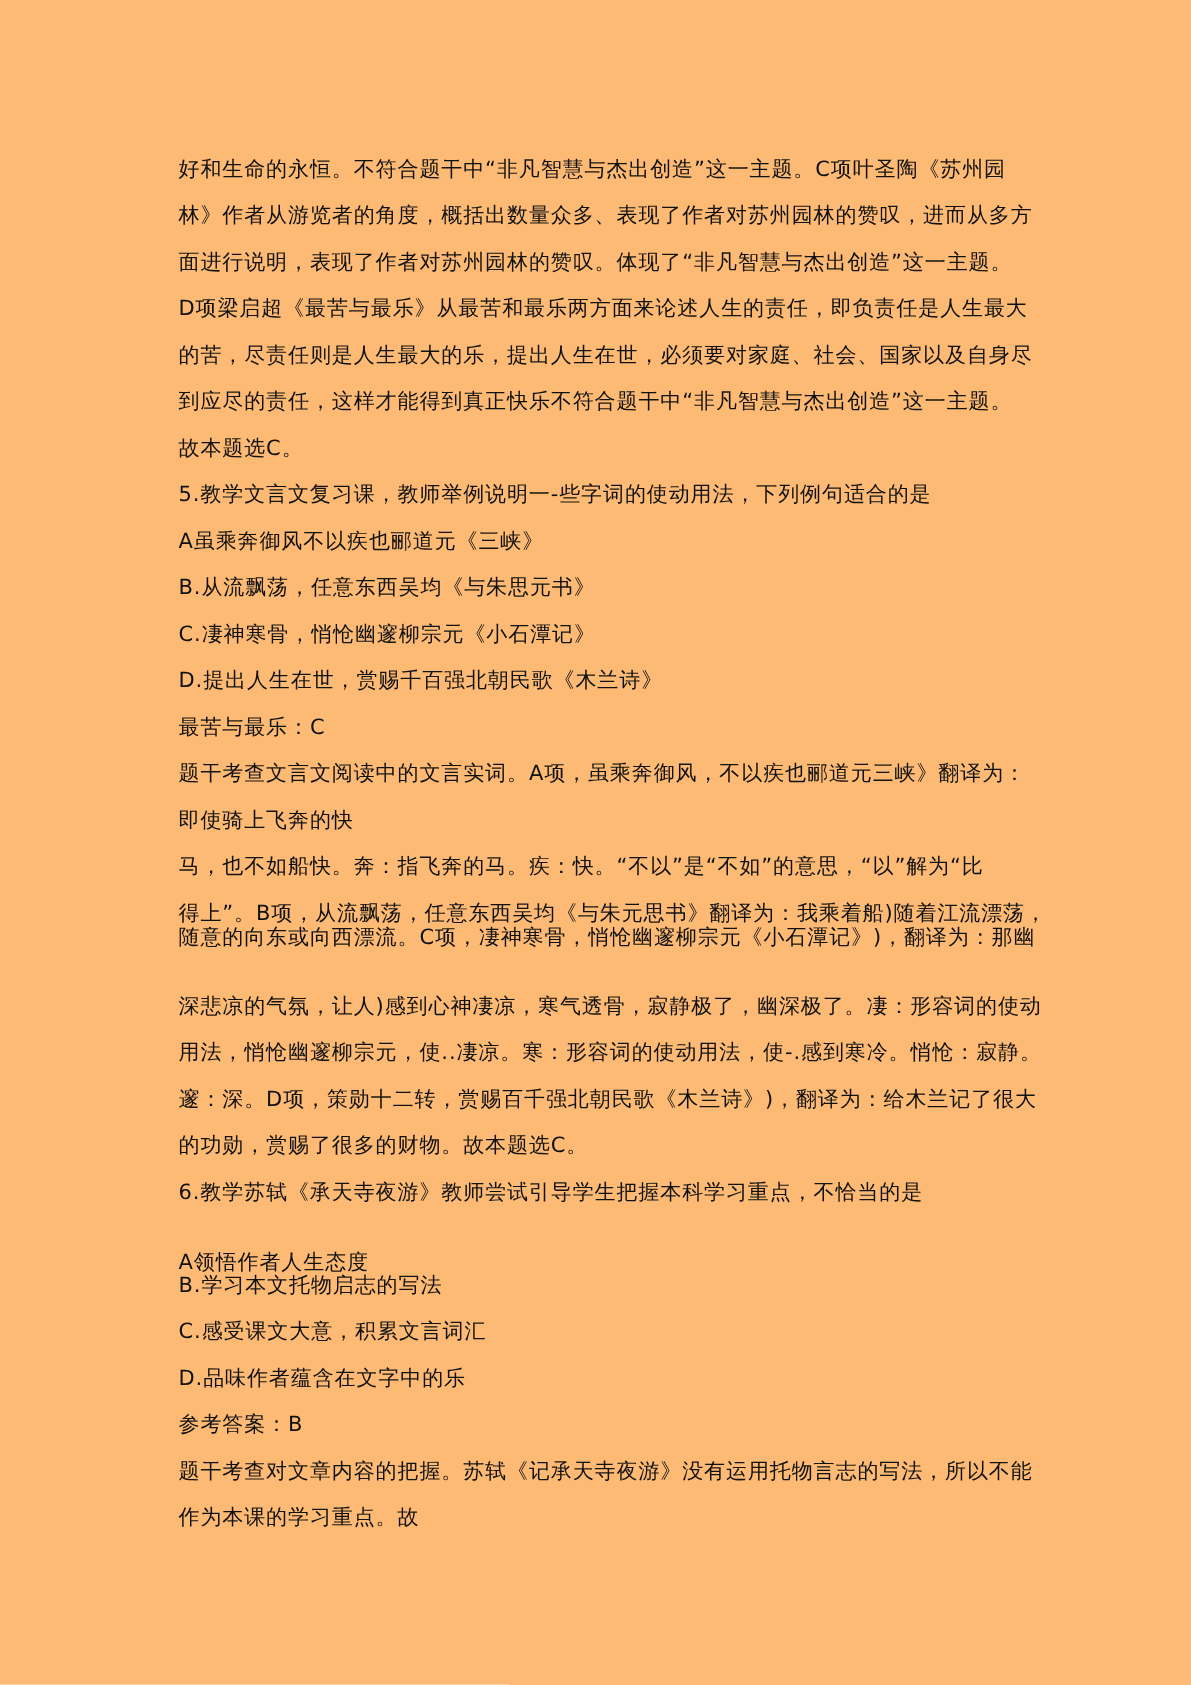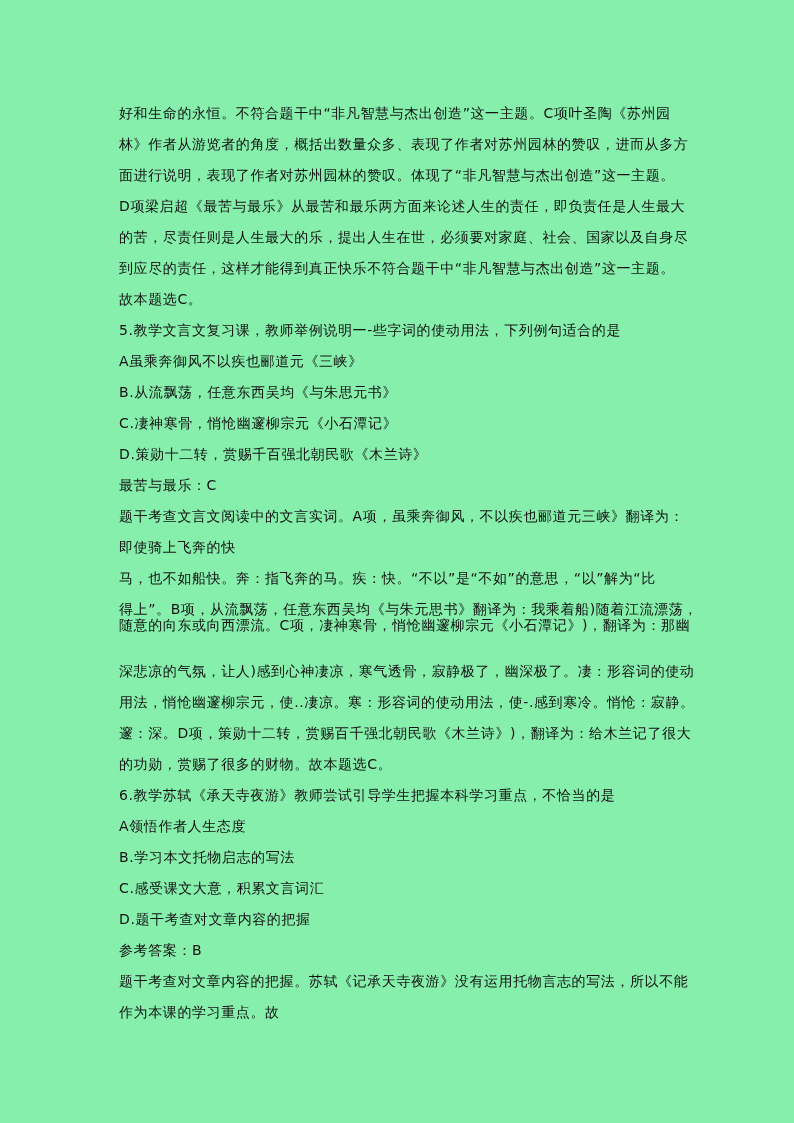--- a/index.html
+++ b/index.html
@@ -14,21 +14,21 @@
       overflow: hidden;
       font-family: "DejaVu Sans", "Liberation Sans", sans-serif;
       color: #111111;
     }
     .page {
       position: absolute;
       left: 0;
       top: 0;
       width: 794px;
       height: 1123px;
-      background: #86efac;
+      background: #fdba74;
     }
     .content {
       position: absolute;
       left: 119px;
       top: 99px;
       width: 560px;
     }
     .line {
       position: absolute;
       left: 0;
@@ -48,33 +48,33 @@
     <div class="line" style="top:31px">林》作者从游览者的角度，概括出数量众多、表现了作者对苏州园林的赞叹，进而从多方</div>
     <div class="line" style="top:62px">面进行说明，表现了作者对苏州园林的赞叹。体现了“非凡智慧与杰出创造”这一主题。</div>
     <div class="line" style="top:93px">D项梁启超《最苦与最乐》从最苦和最乐两方面来论述人生的责任，即负责任是人生最大</div>
     <div class="line" style="top:124px">的苦，尽责任则是人生最大的乐，提出人生在世，必须要对家庭、社会、国家以及自身尽</div>
     <div class="line" style="top:155px">到应尽的责任，这样才能得到真正快乐不符合题干中“非凡智慧与杰出创造”这一主题。</div>
     <div class="line" style="top:186px">故本题选C。</div>
     <div class="line" style="top:217px">5.教学文言文复习课，教师举例说明一-些字词的使动用法，下列例句适合的是</div>
     <div class="line" style="top:248px">A虽乘奔御风不以疾也郦道元《三峡》</div>
     <div class="line" style="top:279px">B.从流飘荡，任意东西吴均《与朱思元书》</div>
     <div class="line" style="top:310px">C.凄神寒骨，悄怆幽邃柳宗元《小石潭记》</div>
-    <div class="line" style="top:341px">D.策勋十二转，赏赐千百强北朝民歌《木兰诗》</div>
+    <div class="line" style="top:341px">D.提出人生在世，赏赐千百强北朝民歌《木兰诗》</div>
     <div class="line" style="top:372px">最苦与最乐：C</div>
     <div class="line" style="top:403px">题干考查文言文阅读中的文言实词。A项，虽乘奔御风，不以疾也郦道元三峡》翻译为：</div>
     <div class="line" style="top:434px">即使骑上飞奔的快</div>
     <div class="line" style="top:465px">马，也不如船快。奔：指飞奔的马。疾：快。“不以”是“不如”的意思，“以”解为“比</div>
     <div class="line" style="top:496px">得上”。B项，从流飘荡，任意东西吴均《与朱元思书》翻译为：我乘着船)随着江流漂荡，</div>
     <div class="line" style="top:512px">随意的向东或向西漂流。C项，凄神寒骨，悄怆幽邃柳宗元《小石潭记》)，翻译为：那幽</div>
     <div class="line" style="top:558px">深悲凉的气氛，让人)感到心神凄凉，寒气透骨，寂静极了，幽深极了。凄：形容词的使动</div>
     <div class="line" style="top:589px">用法，悄怆幽邃柳宗元，使..凄凉。寒：形容词的使动用法，使-.感到寒冷。悄怆：寂静。</div>
     <div class="line" style="top:620px">邃：深。D项，策勋十二转，赏赐百千强北朝民歌《木兰诗》)，翻译为：给木兰记了很大</div>
     <div class="line" style="top:651px">的功勋，赏赐了很多的财物。故本题选C。</div>
     <div class="line" style="top:682px">6.教学苏轼《承天寺夜游》教师尝试引导学生把握本科学习重点，不恰当的是</div>
-    <div class="line" style="top:713px">A领悟作者人生态度</div>
+    <div class="line" style="top:729px">A领悟作者人生态度</div>
     <div class="line" style="top:744px">B.学习本文托物启志的写法</div>
     <div class="line" style="top:775px">C.感受课文大意，积累文言词汇</div>
-    <div class="line" style="top:806px">D.题干考查对文章内容的把握</div>
+    <div class="line" style="top:806px">D.品味作者蕴含在文字中的乐</div>
     <div class="line" style="top:837px">参考答案：B</div>
     <div class="line" style="top:868px">题干考查对文章内容的把握。苏轼《记承天寺夜游》没有运用托物言志的写法，所以不能</div>
     <div class="line" style="top:899px">作为本课的学习重点。故</div>
   </div>
 </div>
 
 </body></html>

